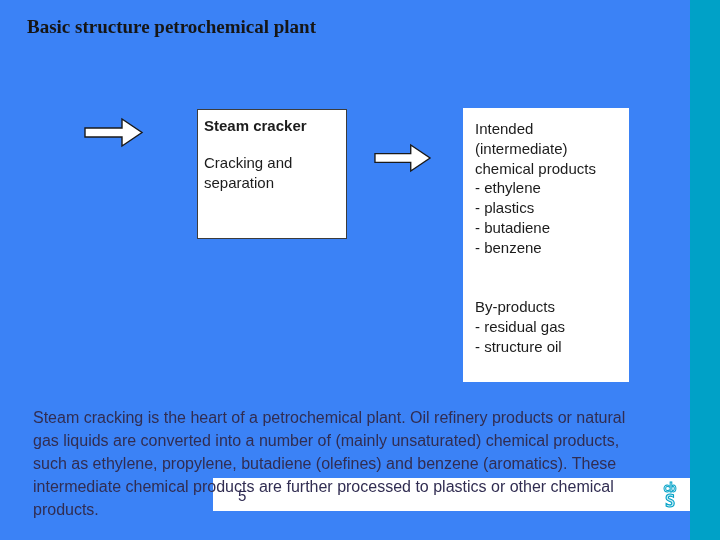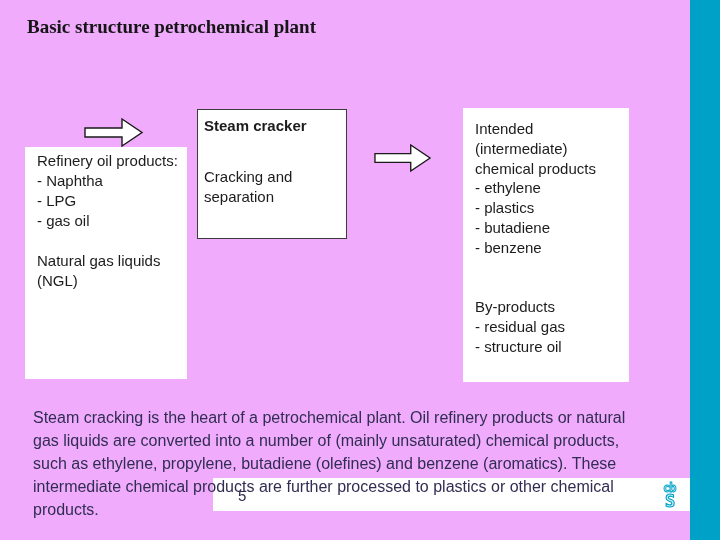--- a/index.html
+++ b/index.html
@@ -1,19 +1,19 @@
 <!DOCTYPE html>
 <html><head>
 <meta charset="utf-8">
 <style>
   html,body{margin:0;padding:0;background:#cfcfcf;}
   .slide{
     position:relative;
     width:720px;height:540px;
-    background:#f0abfc;
+    background:#3b82f6;
     overflow:hidden;
     font-family:"Liberation Sans", sans-serif;
   }
   .accent-bar{
     position:absolute;left:690px;top:0;width:30px;height:540px;
     background:#00a1c7;
   }
   .slide-title{
     position:absolute;left:27px;top:16px;
     font-family:"Liberation Serif","DejaVu Serif",serif;
@@ -23,21 +23,21 @@
   .box{position:absolute;background:#ffffff;box-sizing:border-box;color:#1c1c1c;}
   .box-left{left:25px;top:147px;width:162px;height:232px;padding:4px 6px 0 12px;}
   .box-middle{
     left:197px;top:109px;width:150px;height:130px;
     border:1px solid #3c3c3c;padding:6px 10px 0 6px;
   }
   .box-right{left:463px;top:108px;width:166px;height:274px;padding:11px 18px 0 12px;}
   .box-line{font-size:15px;line-height:20px;min-height:20px;}
   .box-right .box-line{line-height:19.8px;min-height:19.8px;}
   .box-title{font-size:15px;line-height:19px;font-weight:bold;}
-  .box-body{font-size:15px;line-height:20px;margin-top:32px;width:122px;}
+  .box-body{font-size:15px;line-height:20px;margin-top:18px;width:122px;}
   .flow-arrow{position:absolute;}
   .footer-band{
     position:absolute;left:213px;top:478px;width:477px;height:33px;
     background:#ffffff;z-index:1;
   }
   .paragraph{
     position:absolute;left:33px;top:406px;width:640px;z-index:2;
     color:#312d52;font-size:16px;line-height:23px;
   }
   .para-line{min-height:23px;white-space:nowrap;}
@@ -53,29 +53,20 @@
 <div class="slide">
 
   <div class="accent-bar"></div>
 
   <div class="slide-title">Basic structure petrochemical plant</div>
 
   <svg class="flow-arrow" style="left:84px;top:117px;" width="60" height="31" viewBox="0 0 60 31">
     <polygon points="1,11 38,11 38,2 58,15.5 38,29 38,20 1,20" fill="#ffffff" stroke="#1a1a1a" stroke-width="1.4"></polygon>
   </svg>
 
-  <div class="box box-left">
-    <div class="box-line">Refinery oil products:</div>
-    <div class="box-line">- Naphtha</div>
-    <div class="box-line">- LPG</div>
-    <div class="box-line">- gas oil</div>
-    <div class="box-line"></div>
-    <div class="box-line">Natural gas liquids</div>
-    <div class="box-line">(NGL)</div>
-  </div>
 
   <div class="box box-middle">
     <div class="box-title">Steam cracker</div>
     <div class="box-body">Cracking and separation</div>
   </div>
 
   <svg class="flow-arrow" style="left:374px;top:143px;" width="58" height="30" viewBox="0 0 60 31">
     <polygon points="1,11 38,11 38,2 58,15.5 38,29 38,20 1,20" fill="#ffffff" stroke="#1a1a1a" stroke-width="1.4"></polygon>
   </svg>
 

